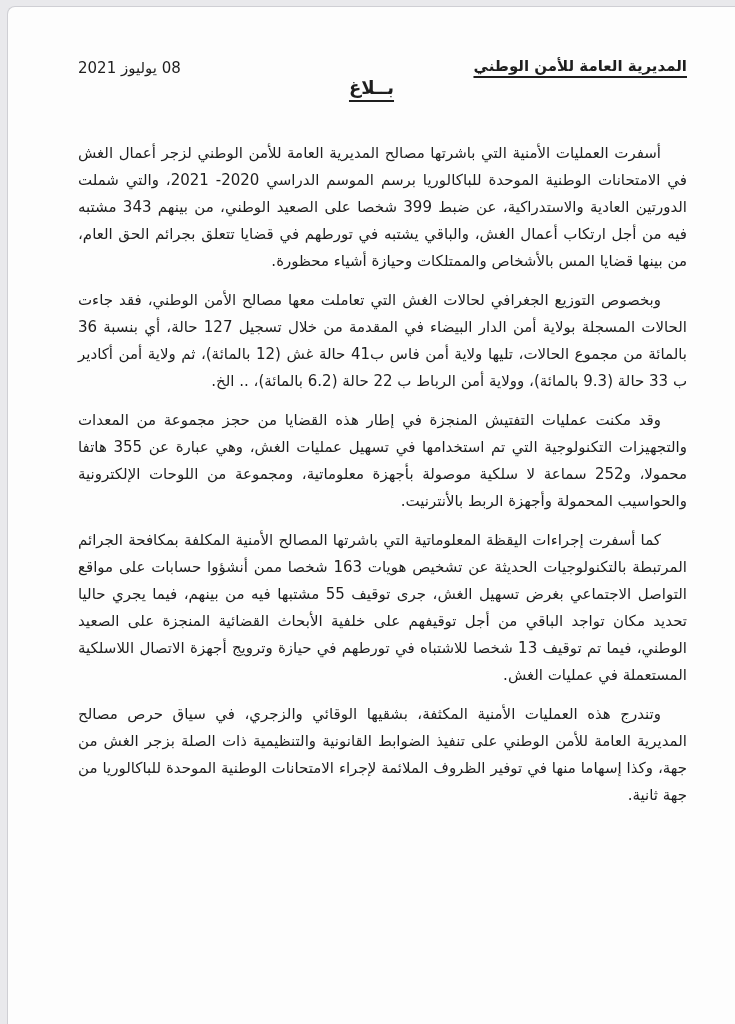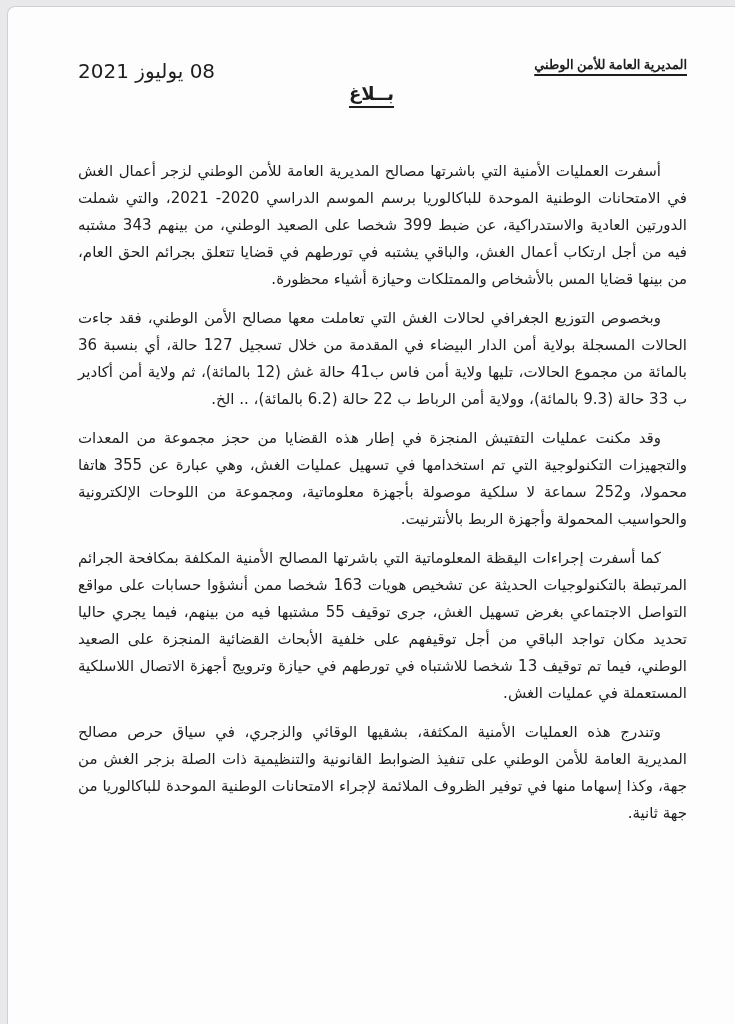--- a/index.html
+++ b/index.html
@@ -26,46 +26,45 @@
     box-sizing: border-box;
   }
   .doc-header {
     display: flex;
     justify-content: space-between;
     align-items: flex-start;
     padding: 50px 48px 0 70px;
   }
   .org-title {
     font-weight: bold;
-    font-size: 13px;
+    font-size: 15px;
     text-decoration: underline;
     text-underline-offset: 5px;
     text-decoration-thickness: 1.5px;
-    font-family: Liberation Serif, serif;
   }
   .doc-date {
-    font-size: 20px;
+    font-size: 15px;
     padding-top: 2px;
   }
   .doc-title {
     text-align: center;
     font-weight: bold;
     font-size: 18px;
     text-decoration: underline;
     text-underline-offset: 6px;
     text-decoration-thickness: 1.5px;
   }
   .doc-body {
     padding: 42px 48px 0 70px;
     font-size: 15px;
     line-height: 27px;
     text-align: justify;
   }
   .doc-body p {
-    margin: 12px 0 12px 0;
+    margin: 0 0 12px 0;
     text-indent: 26px;
   }
 </style>
 </head>
 <body>
 
 <div class="page">
 
   <div class="doc-header">
     <span class="org-title">المديرية العامة للأمن الوطني</span>

